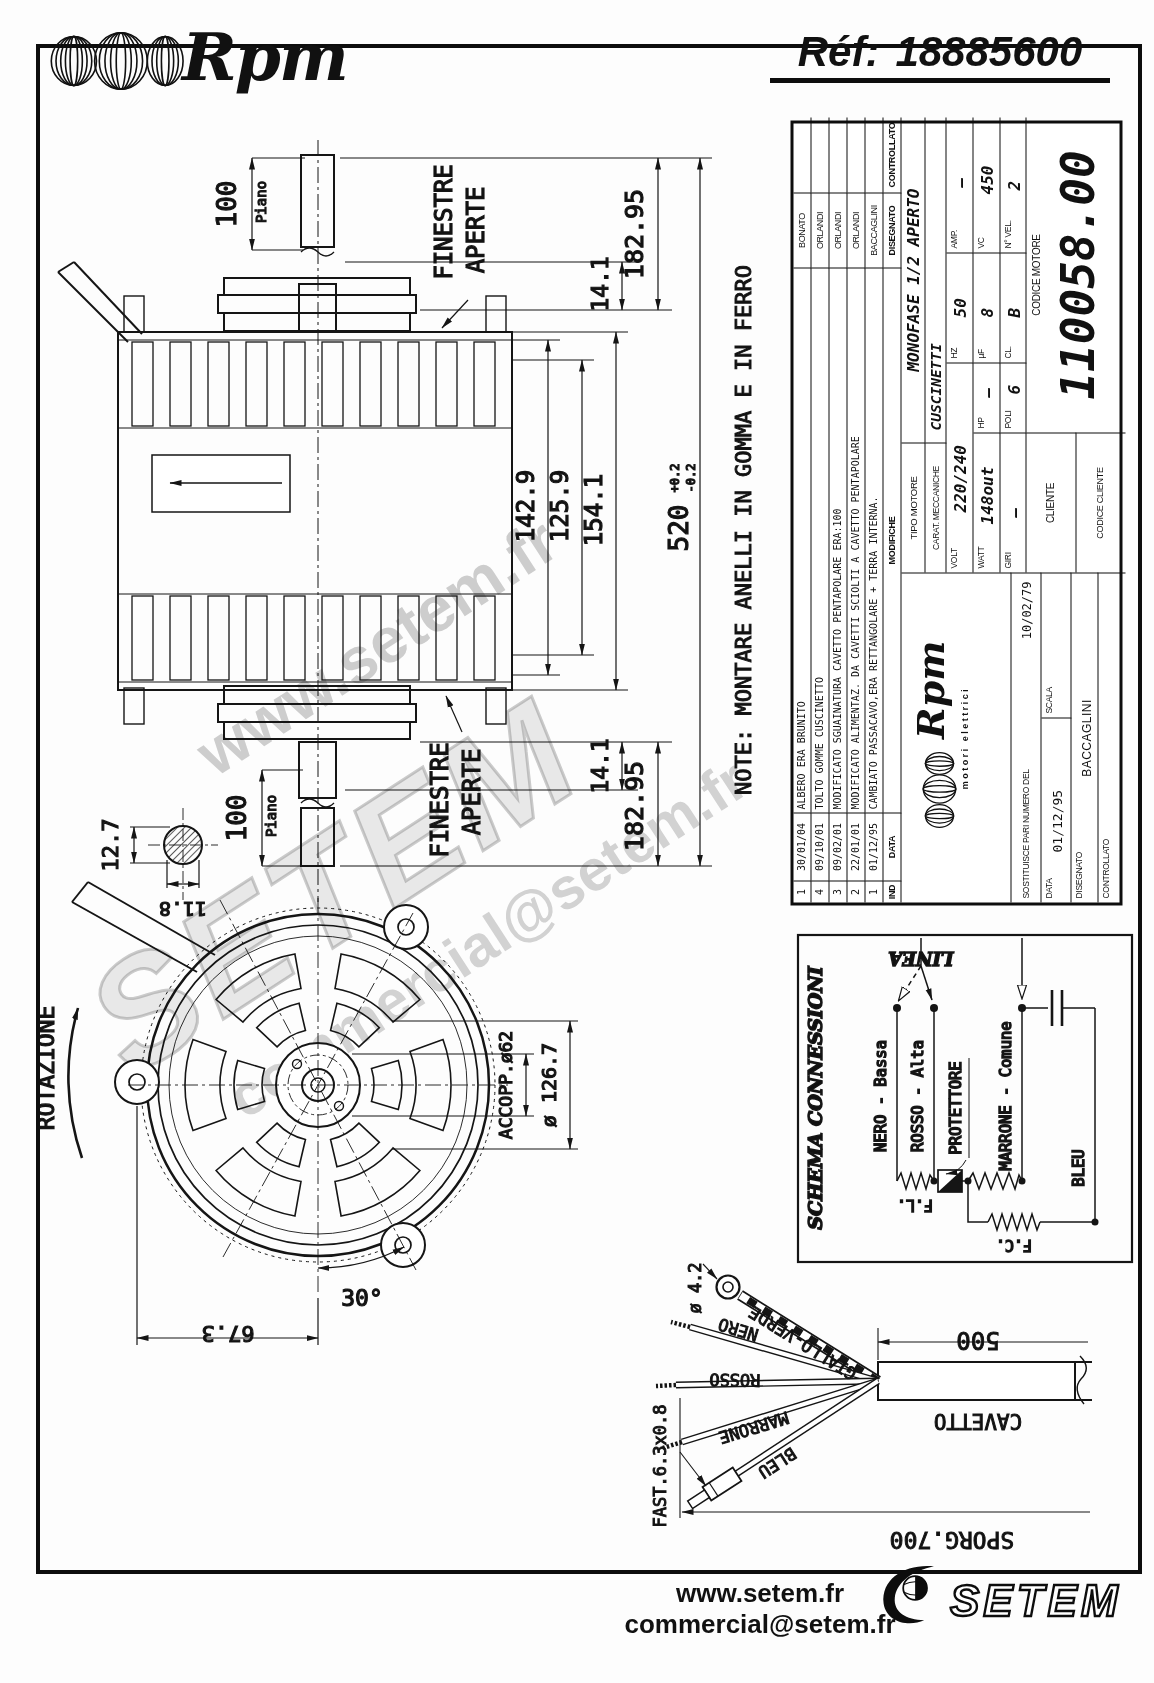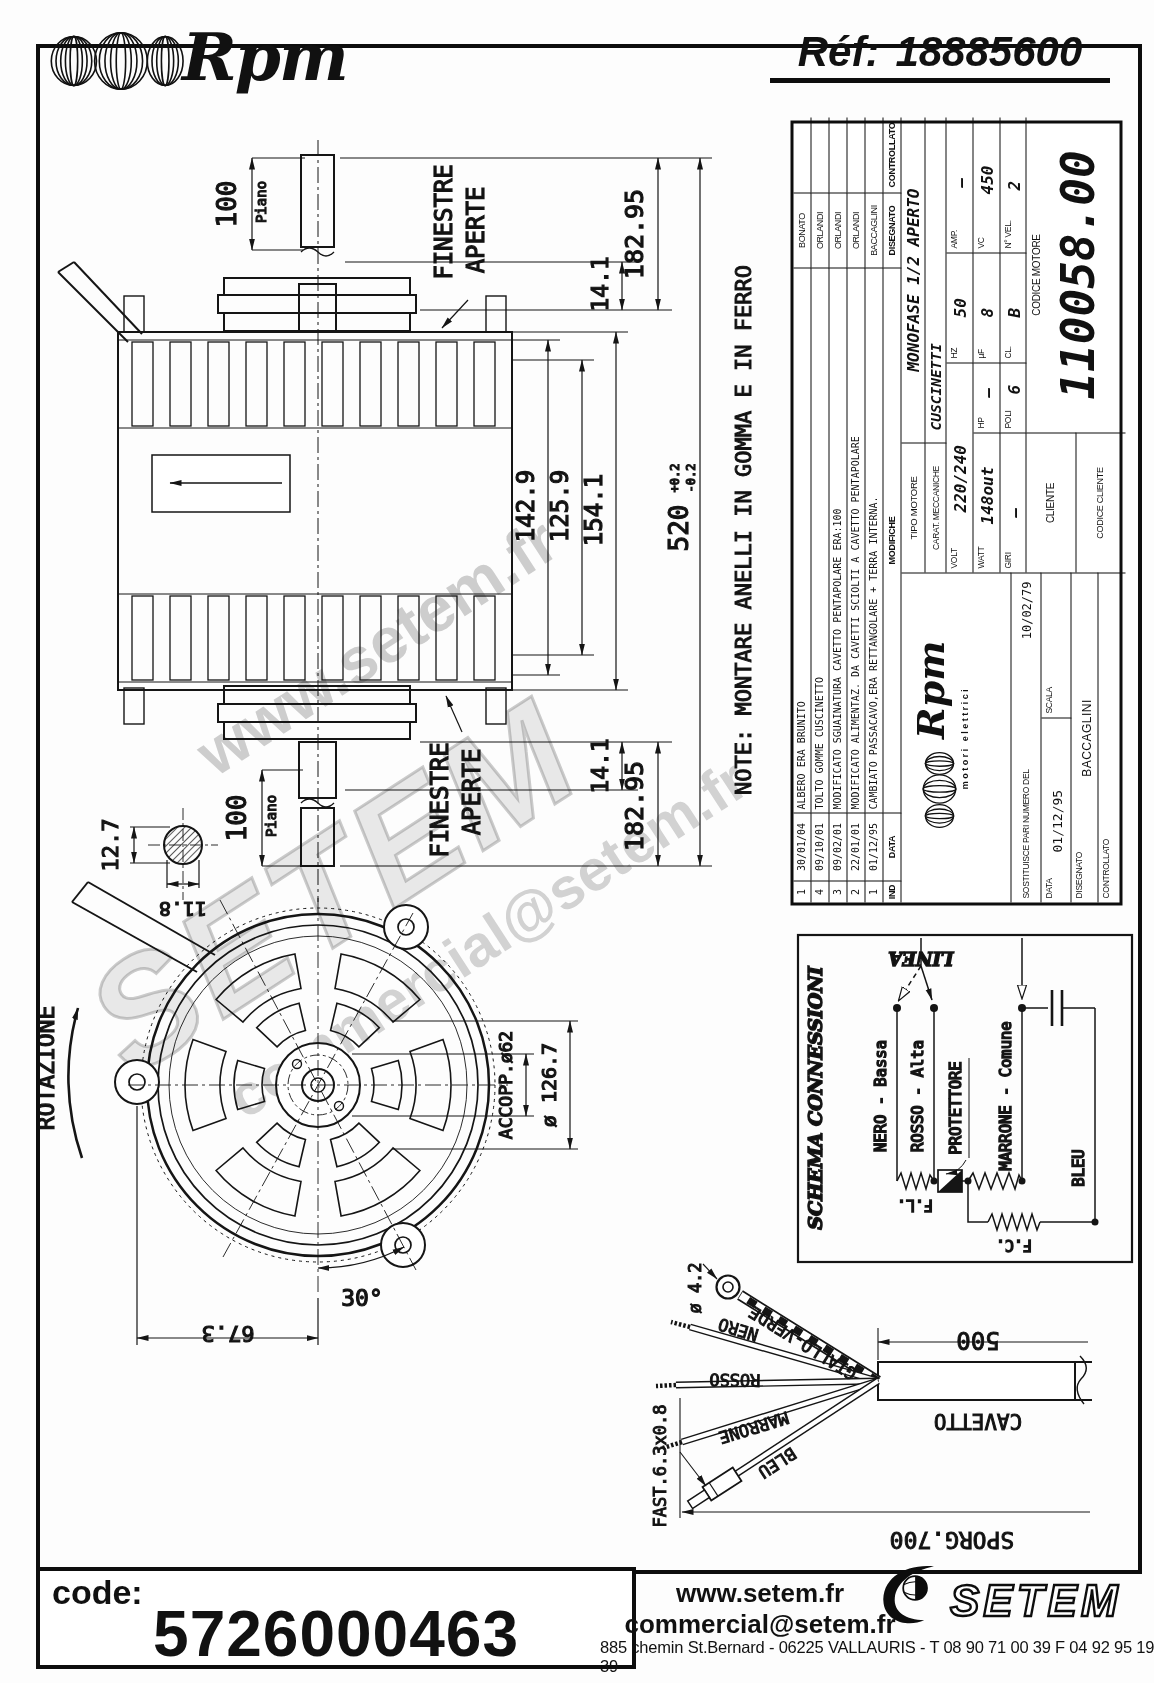--- a/index.html
+++ b/index.html
@@ -562,32 +562,27 @@
     </div>
     <div class="cell" style="left:330px;top:283px;width:140px;height:49px;border-bottom:none;">
       <span class="sl" style="position:absolute;left:0;right:0;top:18px;text-align:center;font-size:9px;">CODICE CLIENTE</span>
     </div>
     <div class="cell" style="left:470px;top:233px;width:315px;height:99px;border-right:none;border-bottom:none;">
       <span class="sl" style="position:absolute;left:0;right:0;top:4px;text-align:center;font-size:10px;">CODICE MOTORE</span>
       <span class="val" style="position:absolute;left:0;right:0;top:24px;text-align:center;font-size:46px;">110058.00</span>
     </div>
   </div>
 
-  <div class="codebox">
-    <div class="cl">code:</div>
-    <div class="cv">5726000463</div>
-  </div>
   <div class="f-site">
     <div>www.setem.fr</div>
     <div>commercial@setem.fr</div>
   </div>
   <div class="setem-logo">
     <svg width="70" height="70" viewBox="0 0 100 100">
       <path d="M8,62 C4,26 40,5 80,9 C50,15 26,32 24,54 C22,74 40,86 66,86 C44,96 12,89 8,62 Z" fill="#0d0d0d"></path>
       <circle cx="53" cy="40" r="17" fill="#fff" stroke="#0d0d0d" stroke-width="2.5"></circle>
       <path d="M53,23 a17,17 0 0 1 0,34 Z" fill="#0d0d0d"></path>
       <path d="M37,35 Q53,27 69,35 M37,46 Q53,54 69,46" stroke="#0d0d0d" stroke-width="1.6" fill="none"></path>
     </svg>
     <div class="setem-word">SETEM</div>
   </div>
-  <div class="f-addr">885 chemin St.Bernard - 06225 VALLAURIS - T 08 90 71 00 39 F 04 92 95 19 39</div>
 
 </div>
 
 </body></html>

